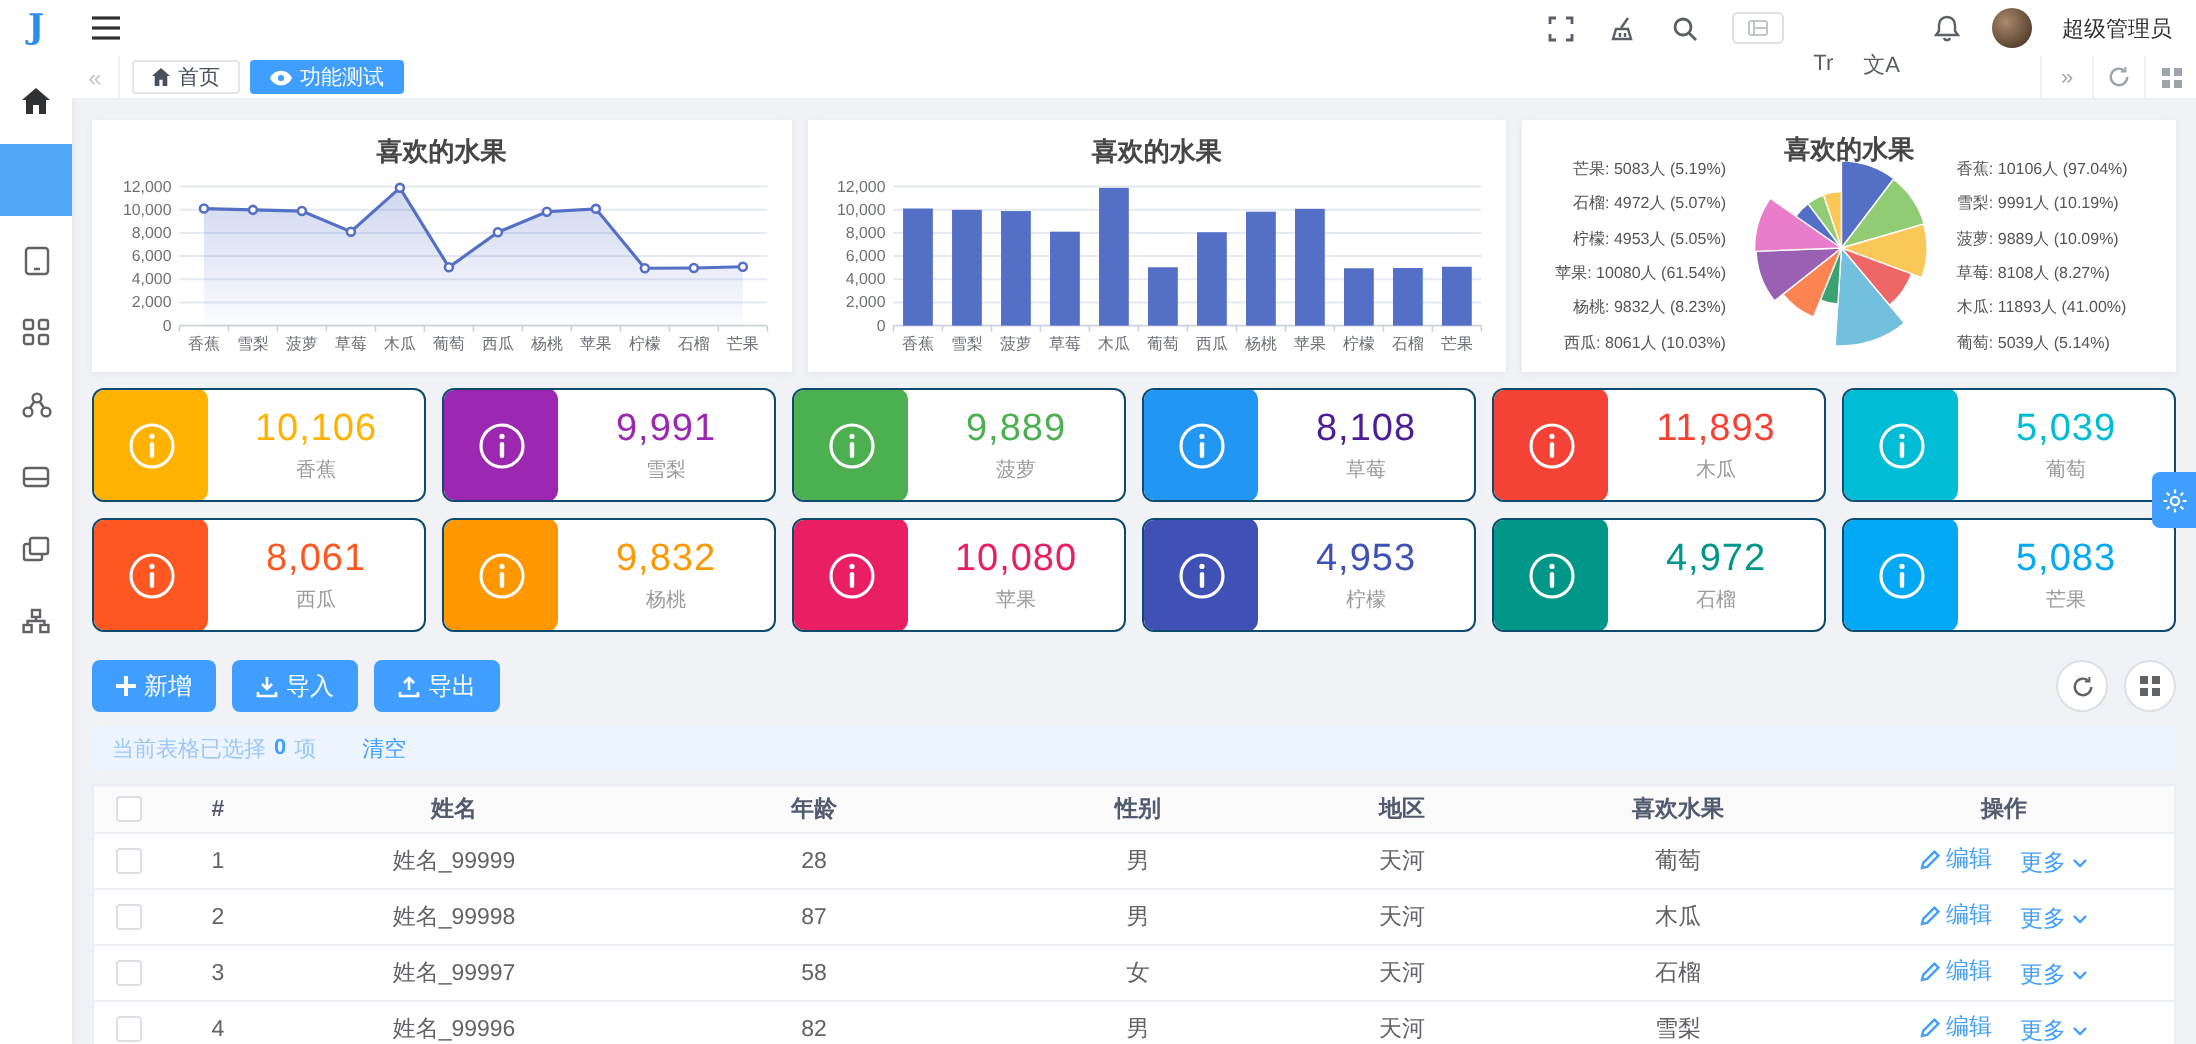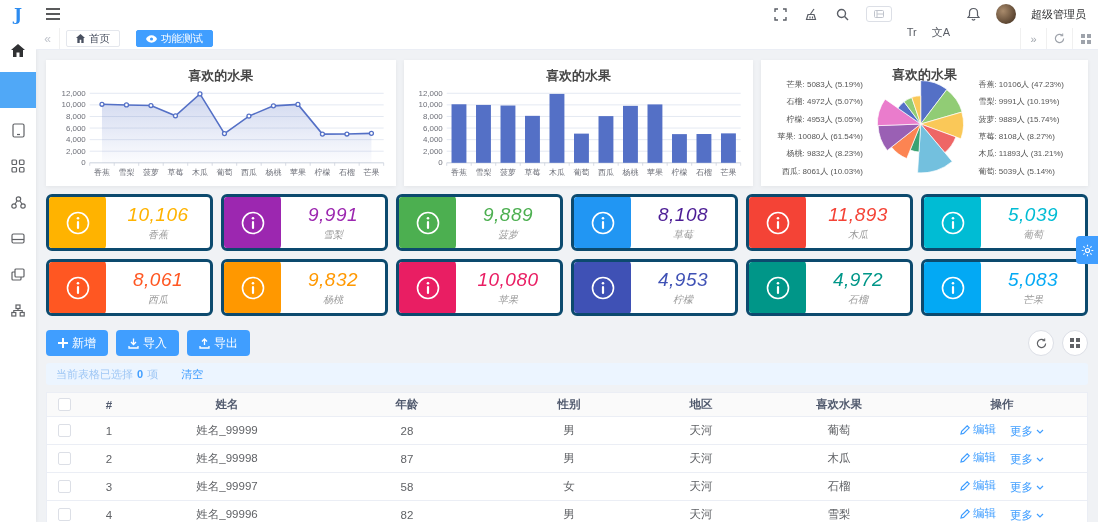--- a/index.html
+++ b/index.html
@@ -12,21 +12,21 @@
   .topbar-right { margin-left:auto; display:flex; align-items:center; gap:15px; padding-right:12px; color:#5a5e66; }
   .tb-ico { width:16px; height:16px; display:flex; align-items:center; justify-content:center; cursor:pointer; }
   .tb-txt { font-size:11px; color:#5a5e66; cursor:pointer; letter-spacing:0;margin-top:36px; }
   .tb-box { width:26px; height:16px; border:1px solid #dcdfe6; border-radius:3px; display:flex; align-items:center; justify-content:center; color:#c0c4cc; font-size:8px; cursor:pointer; }
   .avatar { width:20px; height:20px; border-radius:50%; background:radial-gradient(circle at 35% 35%, #a98b6c, #5c4632 70%, #2e241a); cursor:pointer; }
   .username { font-size:11px; color:#303133; cursor:pointer; }
 
   
   .tabbar { position:absolute; top:28px; left:36px; right:0; height:22px; background:#fff; border-bottom:1px solid #ebeef5; display:flex; align-items:stretch; z-index:25; }
   .tab-arrow { width:24px; display:flex; align-items:center; justify-content:center; color:#c0c4cc; font-size:12px; border-right:1px solid #f0f0f0; cursor:pointer; }
-  .tabs { display:flex; align-items:center; gap:16px; padding:0 6px; flex:1; }
+  .tabs { display:flex; align-items:center; gap:5px; padding:0 6px; flex:1; }
   .tab { display:flex; align-items:center; gap:4px; height:17px; padding:0 9px; border:1px solid #e4e7ed; border-radius:2px; font-size:10.5px; color:#495060; background:#fff; cursor:pointer; }
   .tab.active { background:#409eff; border-color:#409eff; color:#fff; }
   .tabbar-controls { display:flex; }
   .tabbar-controls .tbc { width:26px; display:flex; align-items:center; justify-content:center; color:#9ea3ab; border-left:1px solid #f0f0f0; font-size:11px; cursor:pointer; }
 
   
   .sidebar { position:absolute; top:28px; left:0; bottom:0; width:36px; background:#fff; box-shadow:1px 0 3px rgba(0,0,0,.05); z-index:20; display:flex; flex-direction:column; align-items:center; }
   .side-item { width:36px; height:32px; display:flex; align-items:center; justify-content:center; color:#606266; cursor:pointer; margin-top:4px; }
   .side-item.first { margin-top:6px; color:#303133; }
   .side-item.active { background:#50a8f7; height:36px; margin-top:6px; margin-bottom:2px; }
@@ -41,21 +41,21 @@
 
   .pie-wrap { display:flex; height:100%; align-items:stretch; }
   .pie-col { display:flex; flex-direction:column; justify-content:space-around; padding:16px 0 6px; width:104px; }
   .pie-col.right { width:112px; }
   .pie-label { font-size:8px; color:#555; white-space:nowrap; }
   .pie-col.left .pie-label { text-align:right; }
   .pie-title { position:absolute; top:6px; left:50%; transform:translateX(-50%); font-size:13px; font-weight:bold; color:#464646; z-index:2; }
 
   
   .stats-grid { display:grid; grid-template-columns:repeat(6,1fr); gap:8px; margin-top:8px; }
-  .stat-card { background:#fff; border:3px solid #0c4a6e; border-radius:6px; height:57px; display:flex; align-items:center; overflow:hidden;font-style:italic; }
+  .stat-card { background:#fff; border:1px solid #0c4a6e; border-radius:6px; height:57px; display:flex; align-items:center; overflow:hidden; }
   .stat-icon { width:57px; height:57px; border-radius:6px; flex:0 0 57px; display:flex; align-items:center; justify-content:center; }
   .stat-body { flex:1; text-align:center; }
   .stat-value { font-size:19px; letter-spacing:.5px; }
   .stat-label { font-size:10px; color:#9b9b9b; margin-top:2px; }
 
   
   .toolbar { margin-top:14px; display:flex; align-items:center; gap:8px; }
   .btn { display:inline-flex; align-items:center; gap:4px; height:26px; padding:0 12px; background:#409eff; color:#fff; border:none; border-radius:4px; font-size:12px; cursor:pointer; font-family:inherit; }
   .toolbar-right { margin-left:auto; display:flex; gap:8px; }
   .circle-btn { width:26px; height:26px; border-radius:50%; border:1px solid #dcdfe6; background:#fff; color:#606266; display:flex; align-items:center; justify-content:center; cursor:pointer; }
@@ -363,25 +363,25 @@
             <path d="M59 56 L91.2 94.3 A50.0 50.0 0 0 1 55.8 105.9 Z" fill="#73c0de" stroke="#fff" stroke-width="0.7"></path>
             <path d="M59 56 L57.2 84.6 A28.7 28.7 0 0 1 48.2 82.6 Z" fill="#3ba272" stroke="#fff" stroke-width="0.7"></path>
             <path d="M59 56 L44.7 91.3 A38.1 38.1 0 0 1 29.1 79.6 Z" fill="#fc8452" stroke="#fff" stroke-width="0.7"></path>
             <path d="M59 56 L24.8 83.0 A43.6 43.6 0 0 1 15.4 57.6 Z" fill="#9a60b4" stroke="#fff" stroke-width="0.7"></path>
             <path d="M59 56 L14.7 57.7 A44.4 44.4 0 0 1 22.6 30.6 Z" fill="#ea7ccc" stroke="#fff" stroke-width="0.7"></path>
             <path d="M59 56 L35.7 39.8 A28.4 28.4 0 0 1 41.9 33.3 Z" fill="#5470c6" stroke="#fff" stroke-width="0.7"></path>
             <path d="M59 56 L41.9 33.2 A28.5 28.5 0 0 1 49.9 29.0 Z" fill="#91cc75" stroke="#fff" stroke-width="0.7"></path>
             <path d="M59 56 L49.8 28.7 A28.8 28.8 0 0 1 59.0 27.2 Z" fill="#fac858" stroke="#fff" stroke-width="0.7"></path>
           </svg>
         <div class="pie-col right" id="pie-right">
-            <div class="pie-label">香蕉: 10106人 (47.23%)</div>
+            <div class="pie-label">香蕉: 10106人 (97.04%)</div>
             <div class="pie-label">雪梨: 9991人 (10.19%)</div>
-            <div class="pie-label">菠萝: 9889人 (15.74%)</div>
+            <div class="pie-label">菠萝: 9889人 (10.09%)</div>
             <div class="pie-label">草莓: 8108人 (8.27%)</div>
-            <div class="pie-label">木瓜: 11893人 (31.21%)</div>
+            <div class="pie-label">木瓜: 11893人 (41.00%)</div>
             <div class="pie-label">葡萄: 5039人 (5.14%)</div>
           </div>
       </div>
     </div>
   </section>
 
   <section class="stats-grid" id="stats-grid">
       <div class="stat-card">
         <div class="stat-icon" style="background:#ffb300">
           <svg width="26" height="26" viewBox="0 0 26 26">

